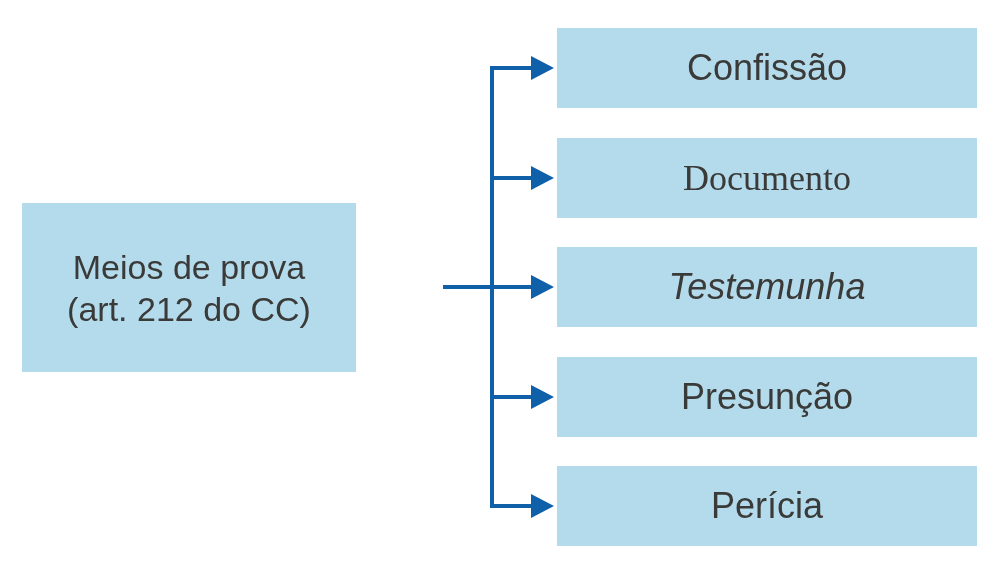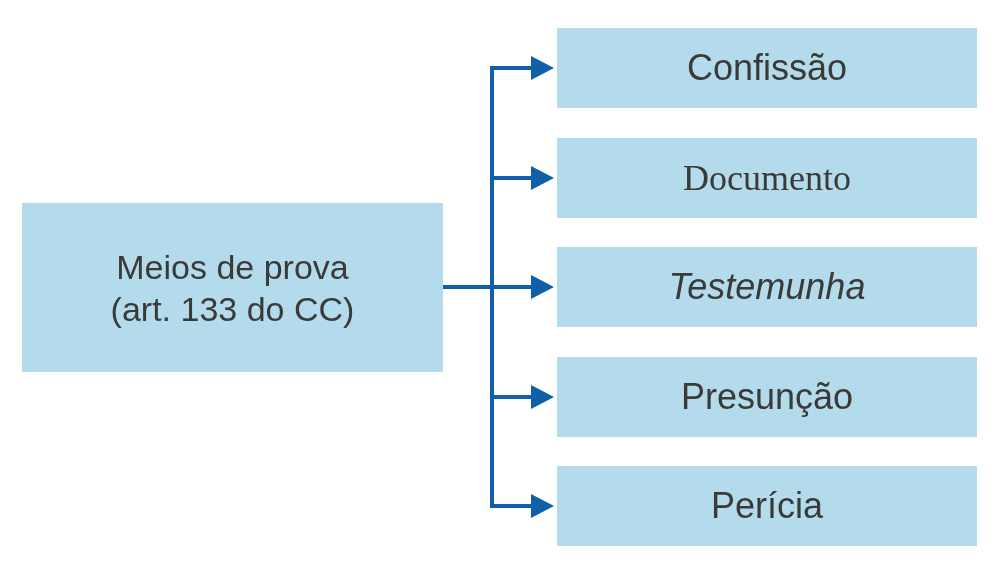--- a/index.html
+++ b/index.html
@@ -31,21 +31,21 @@
     position:absolute;
     background:var(--box-fill);
     color:var(--text);
     display:flex;
     align-items:center;
     justify-content:center;
     text-align:center;
   }
   .root-node{
     left:22px; top:203px;
-    width:421px; height:169px;
+    width:334px; height:169px;
     flex-direction:column;
     font-size:34px;
     line-height:42px;
   }
   .child-node{
     left:557px;
     width:420px; height:80px;
     font-size:36px;
   }
   .child-node.c0{top:28px;}
@@ -72,21 +72,21 @@
 
     <polygon points="531,56 531,80 554,68" fill="currentColor"></polygon>
     <polygon points="531,166 531,190 554,178" fill="currentColor"></polygon>
     <polygon points="531,275 531,299 554,287" fill="currentColor"></polygon>
     <polygon points="531,385 531,409 554,397" fill="currentColor"></polygon>
     <polygon points="531,494 531,518 554,506" fill="currentColor"></polygon>
   </svg>
 
   <div class="node root-node">
     <span>Meios de prova</span>
-    <span>(art. 133 do CC)</span>
+    <span>(art. 212 do CC)</span>
   </div>
 
   <div class="node child-node c0">
     <span>Confissão</span>
   </div>
   <div class="node child-node c1">
     <span>Documento</span>
   </div>
   <div class="node child-node c2">
     <span>Testemunha</span>

